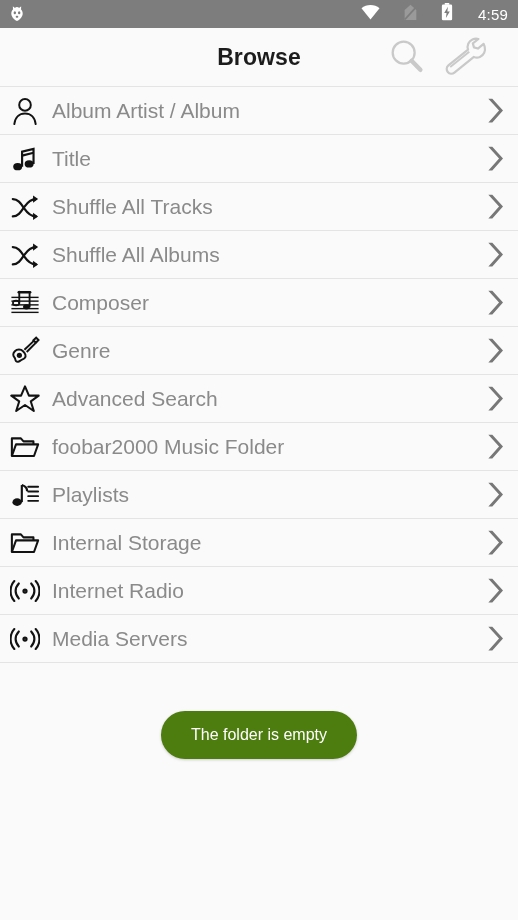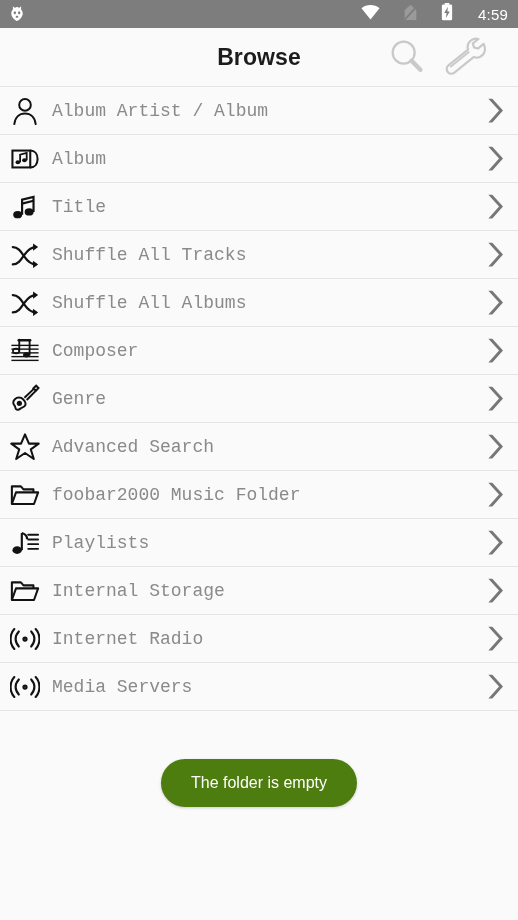--- a/index.html
+++ b/index.html
@@ -102,27 +102,26 @@
     width: 38px;
     min-width: 38px;
     height: 38px;
     display: flex;
     align-items: center;
     justify-content: center;
     color: #121212;
   }
   .row-label {
     flex: 1;
-    font-size: 18px;
+    font-size: 21px;
     color: #8a8a8a;
     padding-left: 8px;
     white-space: nowrap;
     overflow: hidden;
     text-overflow: ellipsis;
-    font-family: Liberation Mono, monospace;
   }
   .row-chevron {
     width: 30px;
     min-width: 30px;
     display: flex;
     align-items: center;
     justify-content: center;
     color: #777777;
   }
 
@@ -217,33 +216,20 @@
         <span class="row-label">Album Artist / Album</span>
         <span class="row-chevron">
           <svg width="19" height="27" viewBox="0 0 24 34">
             <use href="#ic-chevron-right-icon"></use>
           </svg>
         </span>
       </div>
       <div class="row">
         <span class="row-icon">
           <svg width="30" height="30" viewBox="0 0 32 32">
-            <use href="#ic-album-icon"></use>
-          </svg>
-        </span>
-        <span class="row-label">Album</span>
-        <span class="row-chevron">
-          <svg width="19" height="27" viewBox="0 0 24 34">
-            <use href="#ic-chevron-right-icon"></use>
-          </svg>
-        </span>
-      </div>
-      <div class="row">
-        <span class="row-icon">
-          <svg width="30" height="30" viewBox="0 0 32 32">
             <use href="#ic-music-note-icon"></use>
           </svg>
         </span>
         <span class="row-label">Title</span>
         <span class="row-chevron">
           <svg width="19" height="27" viewBox="0 0 24 34">
             <use href="#ic-chevron-right-icon"></use>
           </svg>
         </span>
       </div>

